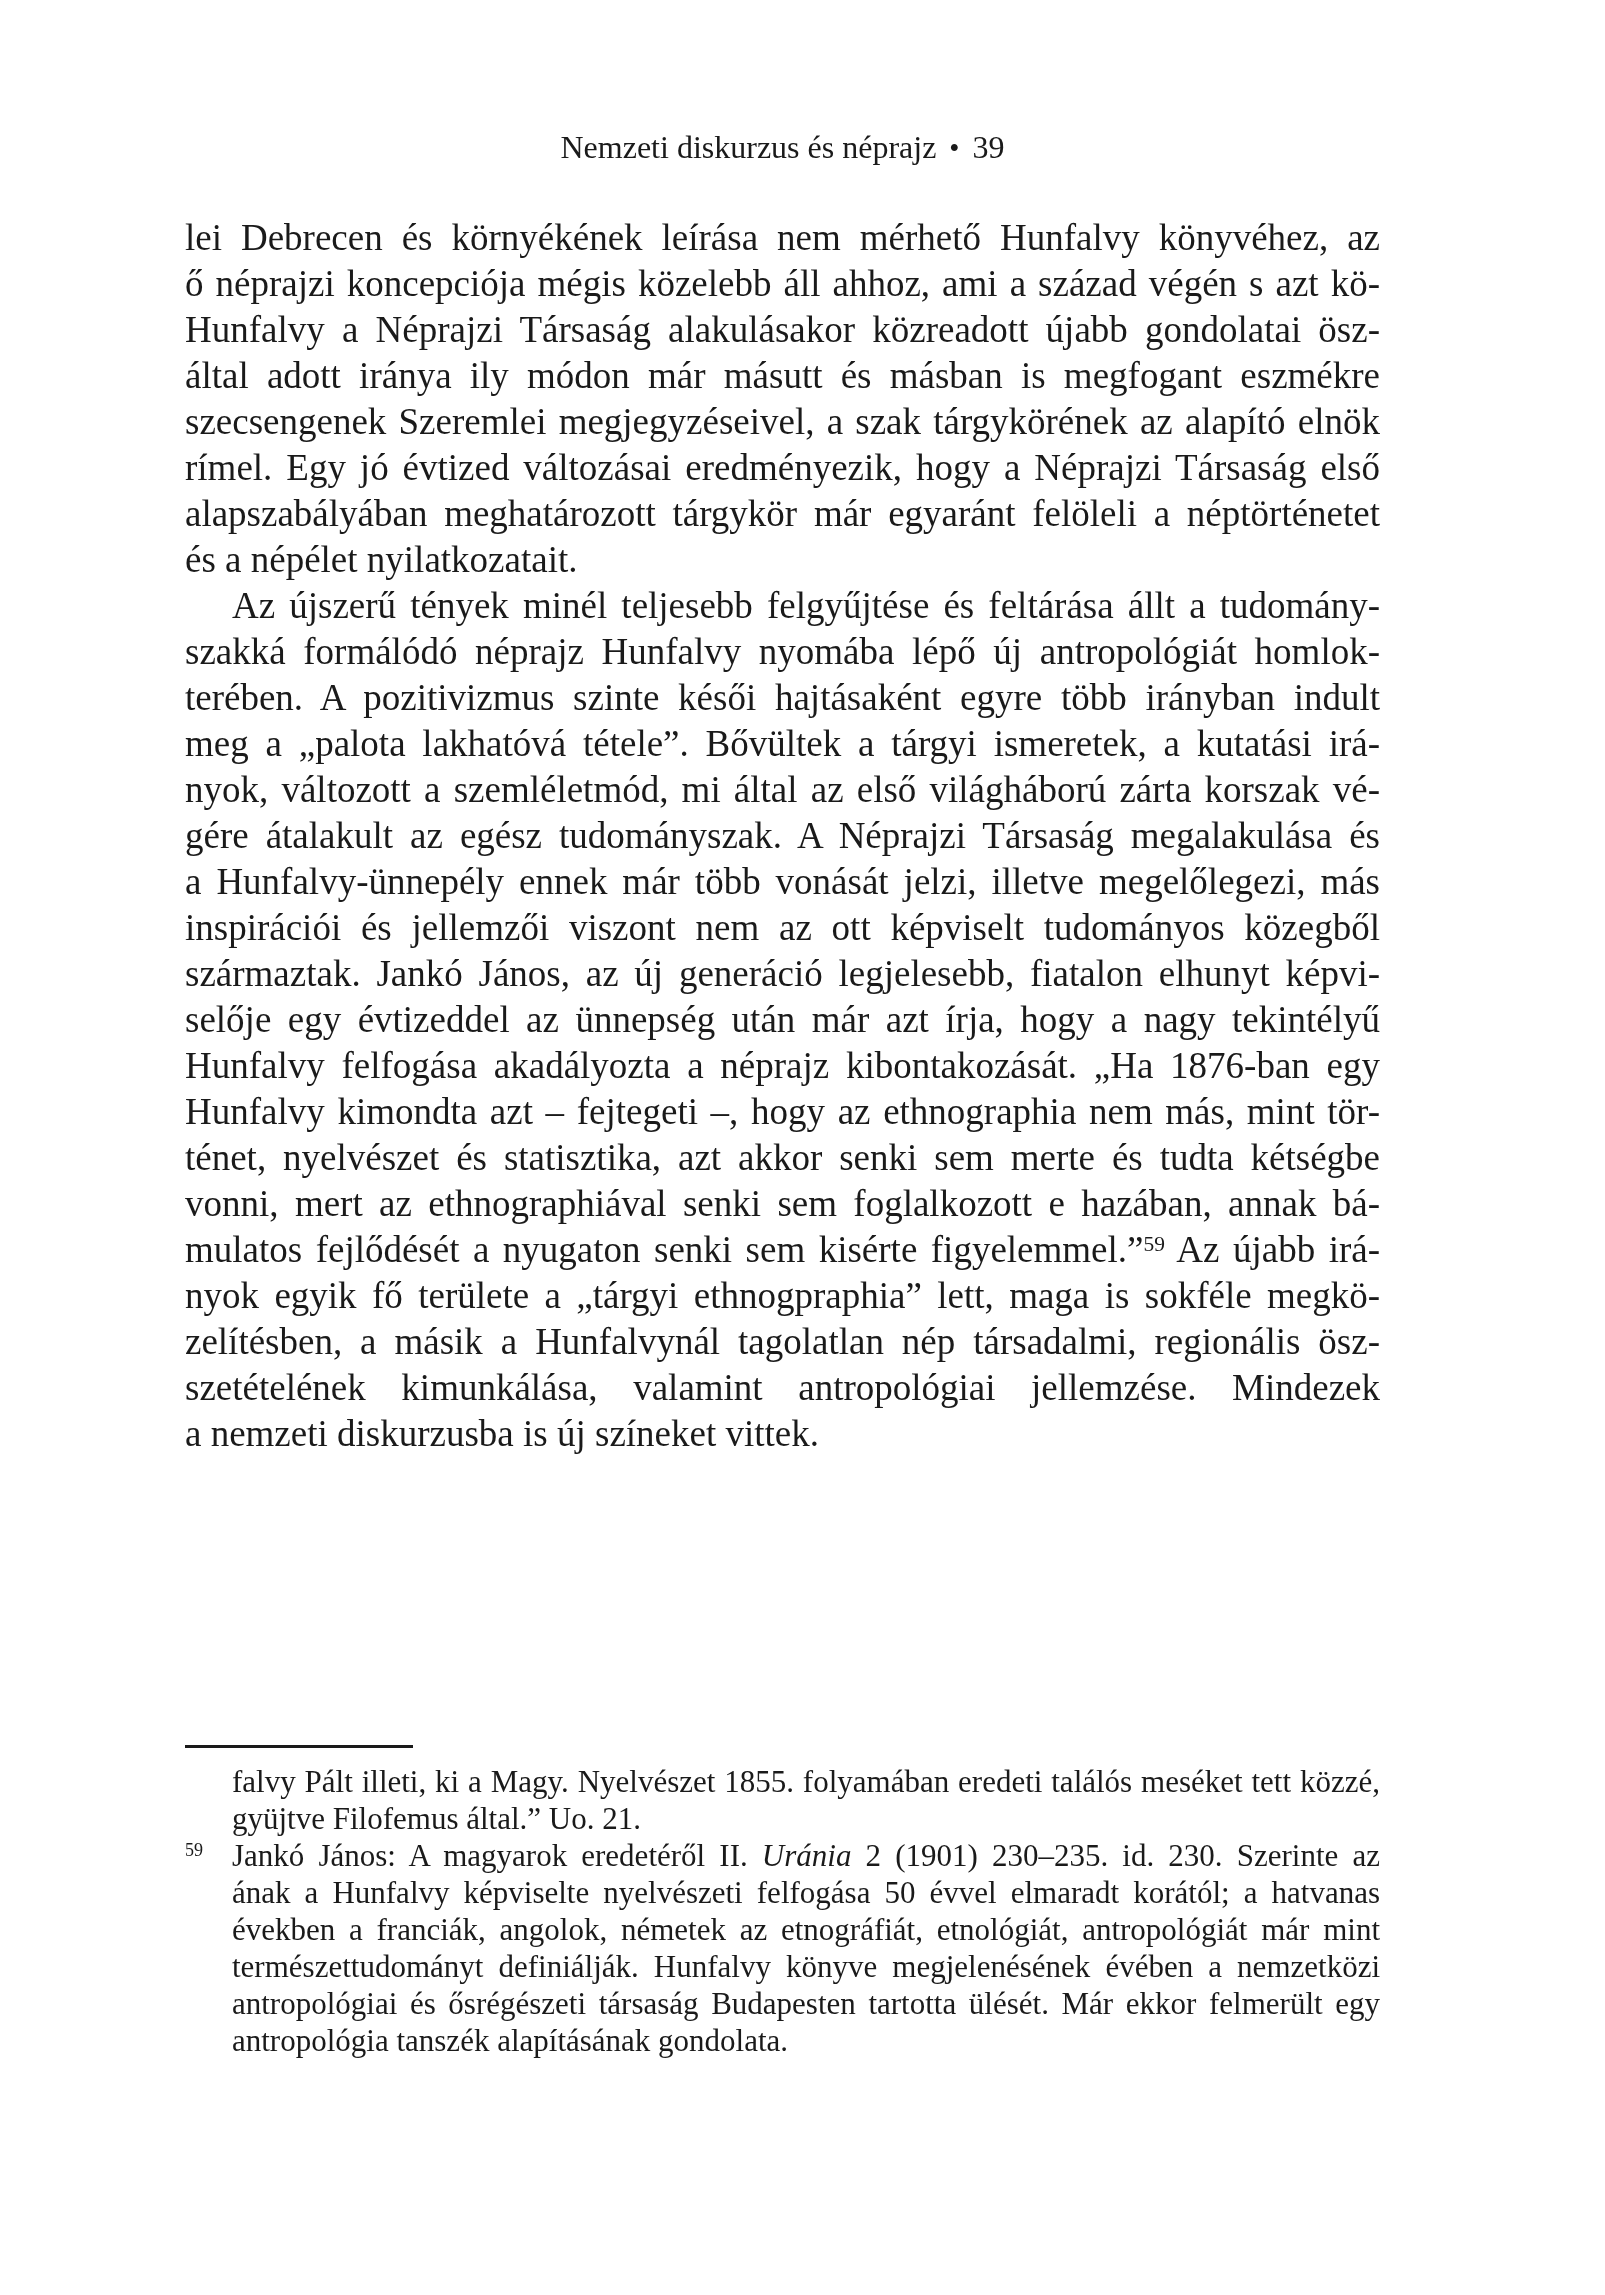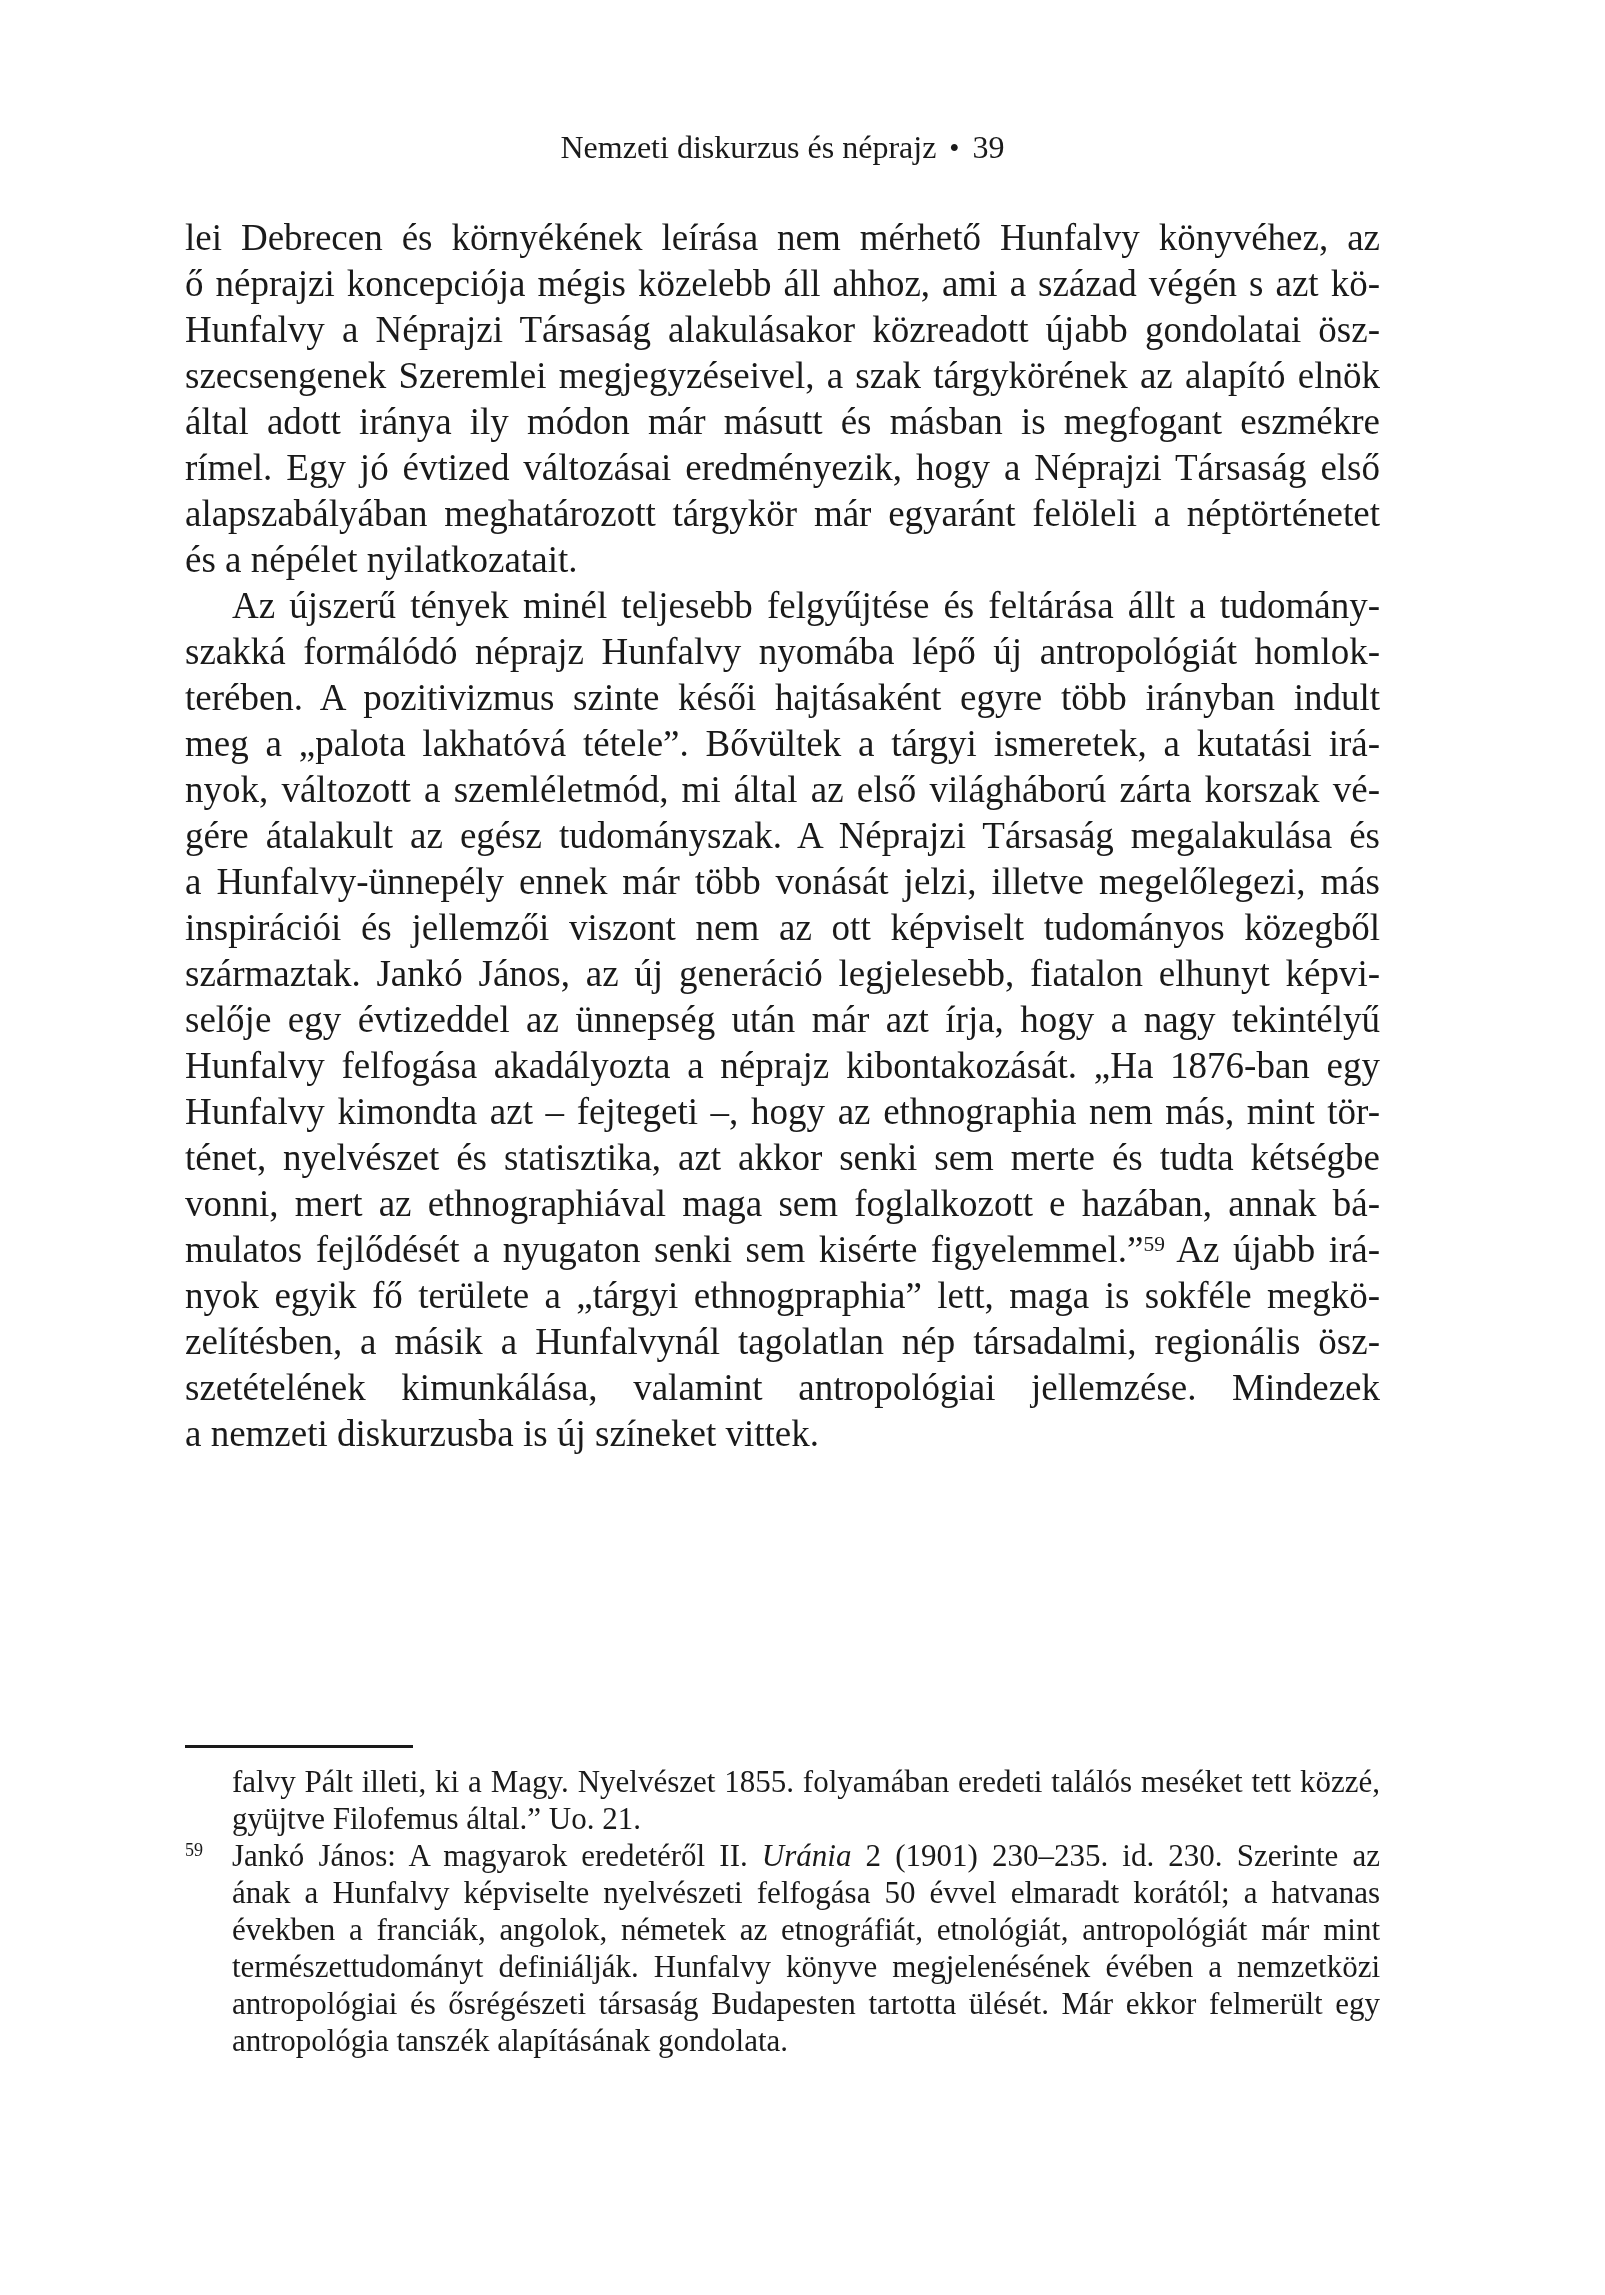--- a/index.html
+++ b/index.html
@@ -85,41 +85,41 @@
 <div class="page">
   <header class="running-header">
     <span>Nemzeti diskurzus és néprajz</span><span class="header-bullet">•</span><span>39</span>
   </header>
 
   <main class="body-text" id="body-text">
       <div>
         <div class="line">lei Debrecen és környékének leírása nem mérhető Hunfalvy könyvéhez, az</div>
         <div class="line">ő néprajzi koncepciója mégis közelebb áll ahhoz, ami a század végén s azt kö-</div>
         <div class="line">Hunfalvy a Néprajzi Társaság alakulásakor közreadott újabb gondolatai ösz-</div>
+        <div class="line">által adott iránya ily módon már másutt és másban is megfogant eszmékre</div>
         <div class="line">szecsengenek Szeremlei megjegyzéseivel, a szak tárgykörének az alapító elnök</div>
-        <div class="line">által adott iránya ily módon már másutt és másban is megfogant eszmékre</div>
         <div class="line">rímel. Egy jó évtized változásai eredményezik, hogy a Néprajzi Társaság első</div>
         <div class="line">alapszabályában meghatározott tárgykör már egyaránt felöleli a néptörténetet</div>
         <div class="line final">és a népélet nyilatkozatait.</div>
       </div>
       <div>
         <div class="line indent">Az újszerű tények minél teljesebb felgyűjtése és feltárása állt a tudomány-</div>
         <div class="line">szakká formálódó néprajz Hunfalvy nyomába lépő új antropológiát homlok-</div>
         <div class="line">terében. A pozitivizmus szinte késői hajtásaként egyre több irányban indult</div>
         <div class="line">meg a „palota lakhatóvá tétele”. Bővültek a tárgyi ismeretek, a kutatási irá-</div>
         <div class="line">nyok, változott a szemléletmód, mi által az első világháború zárta korszak vé-</div>
         <div class="line">gére átalakult az egész tudományszak. A Néprajzi Társaság megalakulása és</div>
         <div class="line">a Hunfalvy-ünnepély ennek már több vonását jelzi, illetve megelőlegezi, más</div>
         <div class="line">inspirációi és jellemzői viszont nem az ott képviselt tudományos közegből</div>
         <div class="line">származtak. Jankó János, az új generáció legjelesebb, fiatalon elhunyt képvi-</div>
         <div class="line">selője egy évtizeddel az ünnepség után már azt írja, hogy a nagy tekintélyű</div>
         <div class="line">Hunfalvy felfogása akadályozta a néprajz kibontakozását. „Ha 1876-ban egy</div>
         <div class="line">Hunfalvy kimondta azt – fejtegeti –, hogy az ethnographia nem más, mint tör-</div>
         <div class="line">ténet, nyelvészet és statisztika, azt akkor senki sem merte és tudta kétségbe</div>
-        <div class="line">vonni, mert az ethnographiával maga sem foglalkozott e hazában, annak bá-</div>
+        <div class="line">vonni, mert az ethnographiával senki sem foglalkozott e hazában, annak bá-</div>
         <div class="line">mulatos fejlődését a nyugaton senki sem kisérte figyelemmel.”<sup class="fnref">59</sup> Az újabb irá-</div>
         <div class="line">nyok egyik fő területe a „tárgyi ethnogpraphia” lett, maga is sokféle megkö-</div>
         <div class="line">zelítésben, a másik a Hunfalvynál tagolatlan nép társadalmi, regionális ösz-</div>
         <div class="line">szetételének kimunkálása, valamint antropológiai jellemzése. Mindezek</div>
         <div class="line final">a nemzeti diskurzusba is új színeket vittek.</div>
       </div>
     </main>
 
   <footer class="footnote-area">
     <div class="fn-rule"></div>

